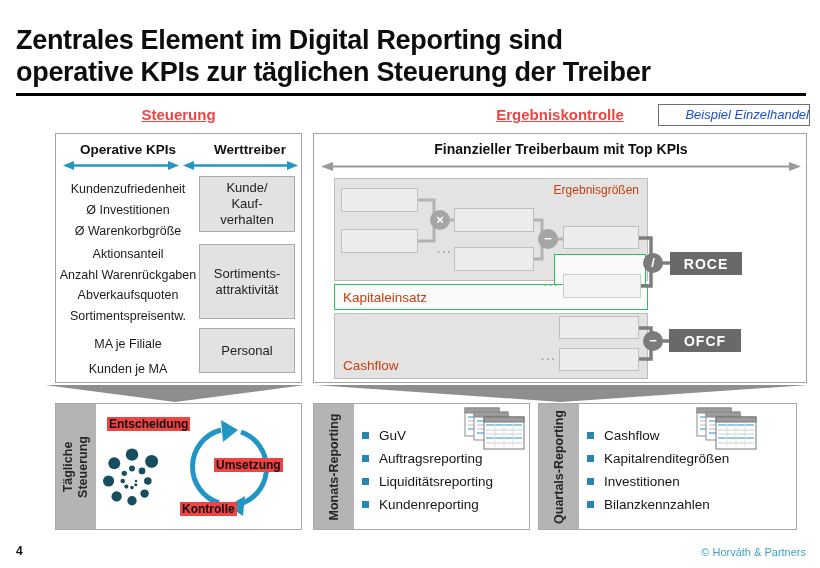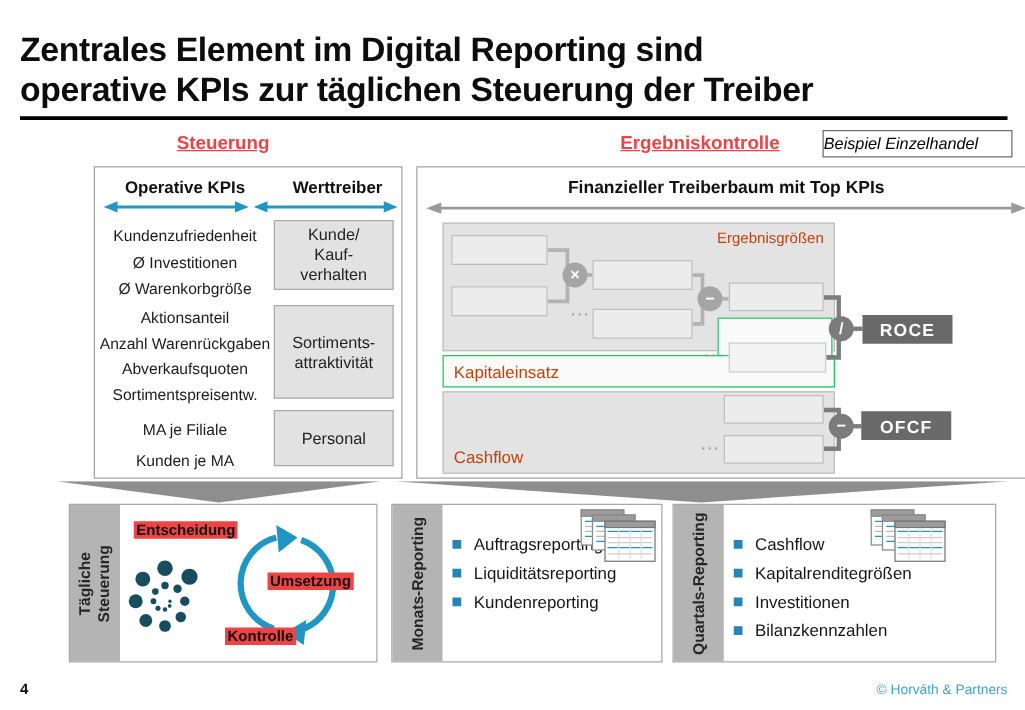--- a/index.html
+++ b/index.html
@@ -7,23 +7,23 @@
     width:820px;height:568px;position:relative;background:#ffffff;
     font-family:"Liberation Sans", sans-serif;color:#1a1a1a;overflow:hidden;
   }
   .abs{position:absolute;}
   
   .title{left:16px;top:24px;width:792px;font-size:27px;font-weight:bold;line-height:32px;color:#0d0d0d;letter-spacing:-0.3px;}
   .title-rule{left:16px;top:93px;width:790px;height:3px;background:#000;}
   
   .sec-head{top:106px;font-size:15px;font-weight:bold;text-align:center;color:#ef4444;text-decoration:underline;}
   .badge{left:658px;top:104px;width:150px;height:20px;border:1px solid #6e6e6e;background:#fff;
-         font-style:italic;font-size:13px;line-height:20px;text-align:left;color:#000000;}
-  
-  .panel{border:1.5px solid #a3a3a3;background:#fff;box-sizing:border-box;margin-left:20px;}
+         font-style:italic;font-size:13px;line-height:20px;text-align:right;color:#1d4ed8;}
+  
+  .panel{border:1.5px solid #a3a3a3;background:#fff;box-sizing:border-box;}
   .left-panel{left:55px;top:133px;width:247px;height:250px;}
   .right-panel{left:313px;top:133px;width:494px;height:250px;}
   .colhead{font-size:13.5px;font-weight:bold;text-align:center;color:#111;}
   .kpi-group{width:138px;left:3px;text-align:center;font-size:12.5px;color:#1c1c1c;}
   .kpi-line{display:block;}
   .driver-box{left:143px;width:96px;background:#e2e2e2;border:1px solid #aaaaaa;box-sizing:border-box;
               display:flex;align-items:center;justify-content:center;text-align:center;
               font-size:13px;color:#222;white-space:pre-line;line-height:16px;}
   
   .tree-container{background:#e3e3e3;border:1px solid #bdbdbd;box-sizing:border-box;}
@@ -210,20 +210,24 @@
   <div class="abs cycle-label" style="left:51px;top:13px;">Entscheidung</div>
   <div class="abs cycle-label" style="left:158px;top:54px;">Umsetzung</div>
   <div class="abs cycle-label" style="left:95px;top:98px;margin-left:29px;">Kontrolle</div>
 </div>
 
 <div class="abs bottom-panel" style="left:313px;width:217px;">
   <div class="abs vtab">
     <div class="vtab-text">Monats-Reporting</div>
   </div>
   <div class="abs bullet-list">
+    <div class="bullet-row">
+        <span class="bullet-sq"></span>
+        <span class="bullet-txt">GuV</span>
+      </div>
     <div class="bullet-row">
         <span class="bullet-sq"></span>
         <span class="bullet-txt">Auftragsreporting</span>
       </div>
     <div class="bullet-row">
         <span class="bullet-sq"></span>
         <span class="bullet-txt">Liquiditätsreporting</span>
       </div>
     <div class="bullet-row">
         <span class="bullet-sq"></span>

